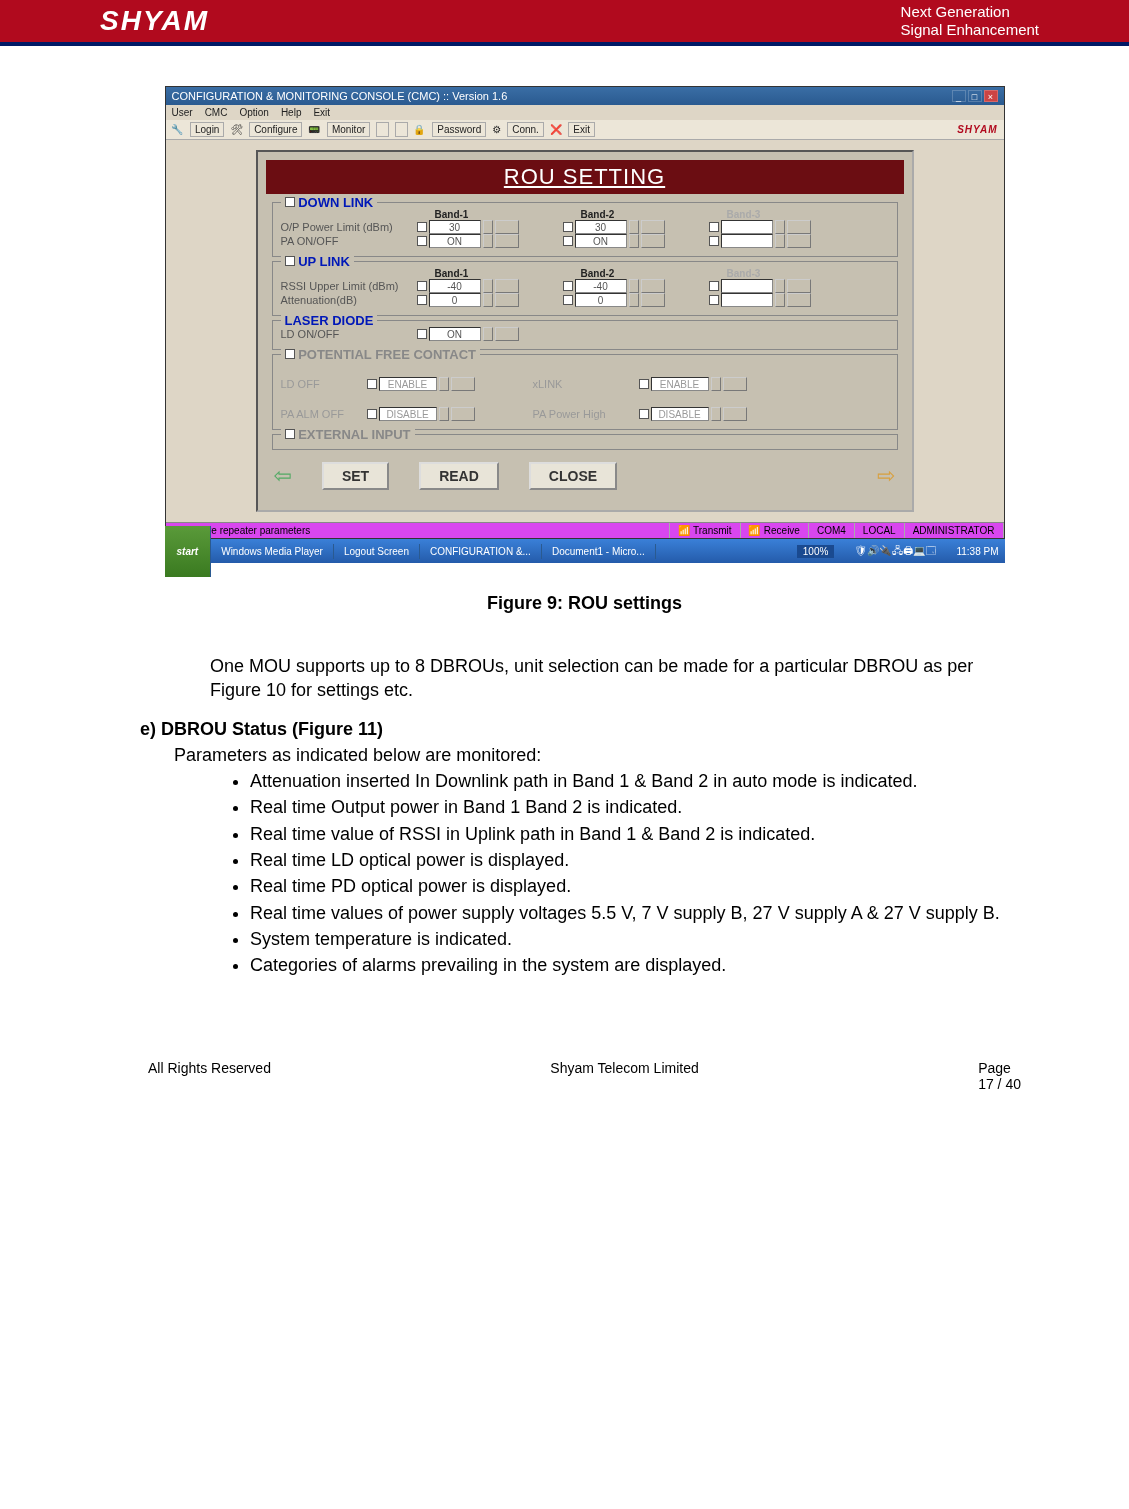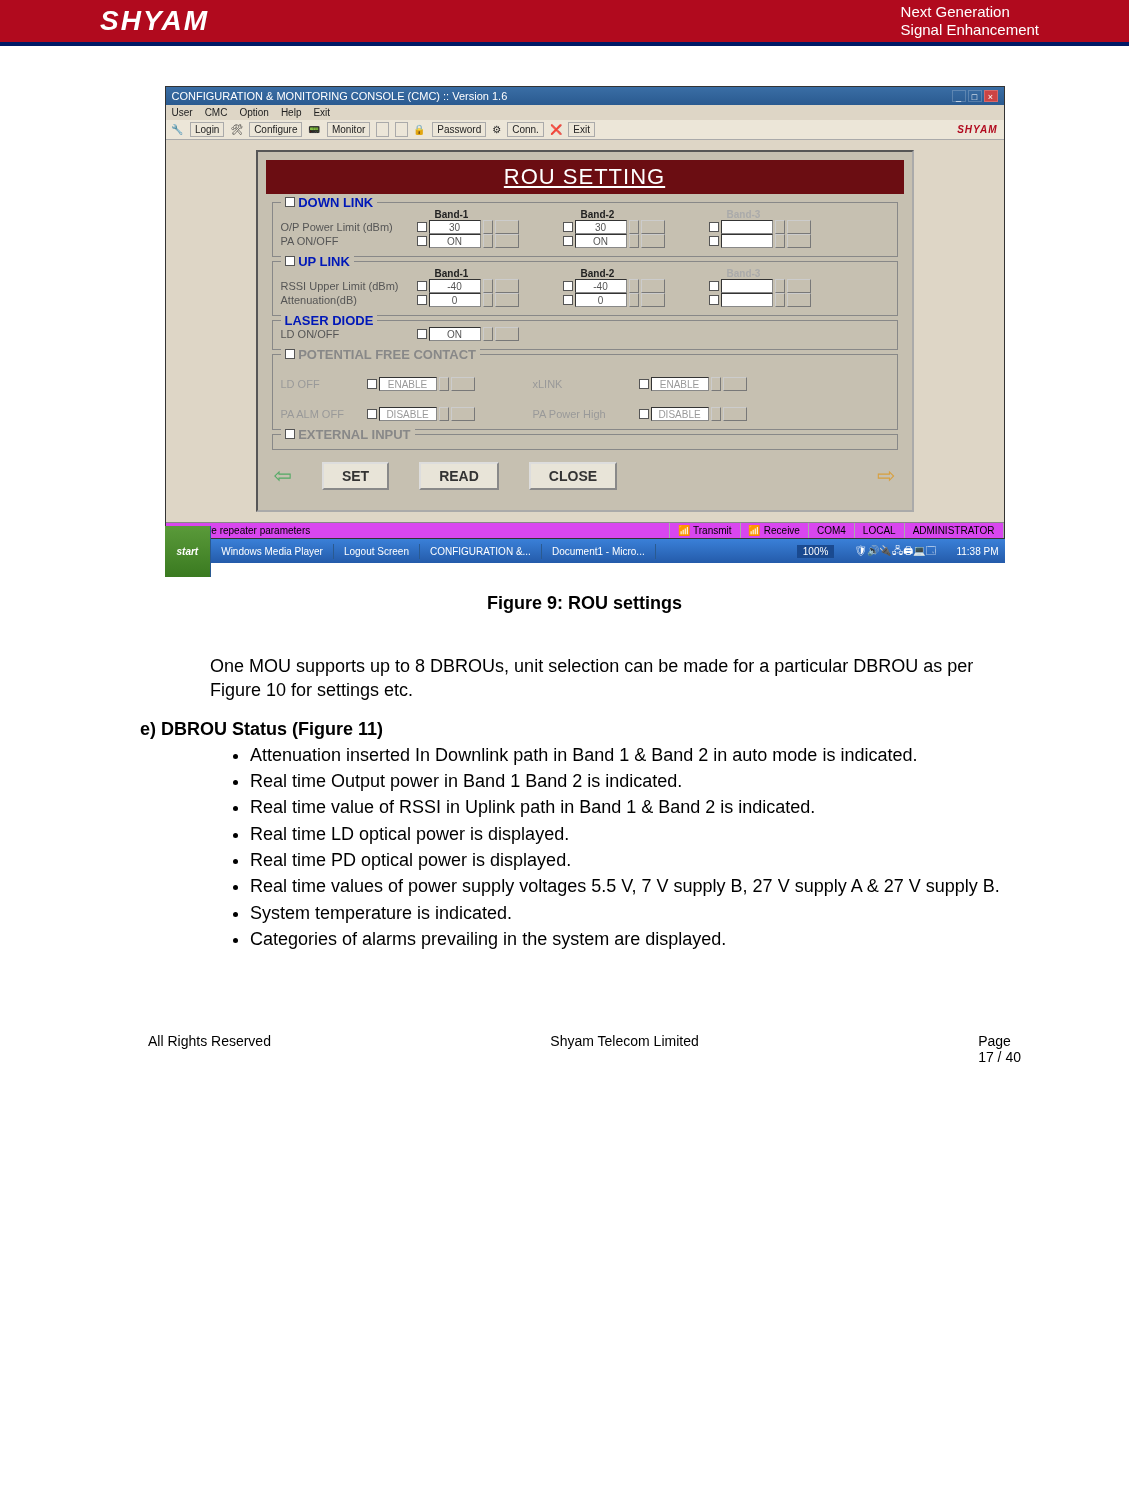--- a/index.html
+++ b/index.html
@@ -294,20 +294,21 @@
         <span>11:38 PM</span>
       </div>
     </div>
   </div>
 
   <div class="fig-cap">Figure 9: ROU settings</div>
 
   <div class="body-text">
     <p class="p-indent">One MOU supports up to 8 DBROUs, unit selection can be made for a particular DBROU as per Figure 10 for settings etc.</p>
     <div class="h5">e) DBROU Status (Figure 11)</div>
+    <div class="sub">Parameters as indicated below are monitored:</div>
     <ul class="bul">
       <li>Attenuation inserted In Downlink path in Band 1 &amp; Band 2 in auto mode is indicated.</li>
       <li>Real time Output power in Band 1 Band 2 is indicated.</li>
       <li>Real time value of RSSI in Uplink path in Band 1 &amp; Band 2 is indicated.</li>
       <li>Real time LD optical power is displayed.</li>
       <li>Real time PD optical power is displayed.</li>
       <li>Real time values of power supply voltages 5.5 V, 7 V supply B, 27 V supply A &amp; 27 V supply B.</li>
       <li>System temperature is indicated.</li>
       <li>Categories of alarms prevailing in the system are displayed.</li>
     </ul>

